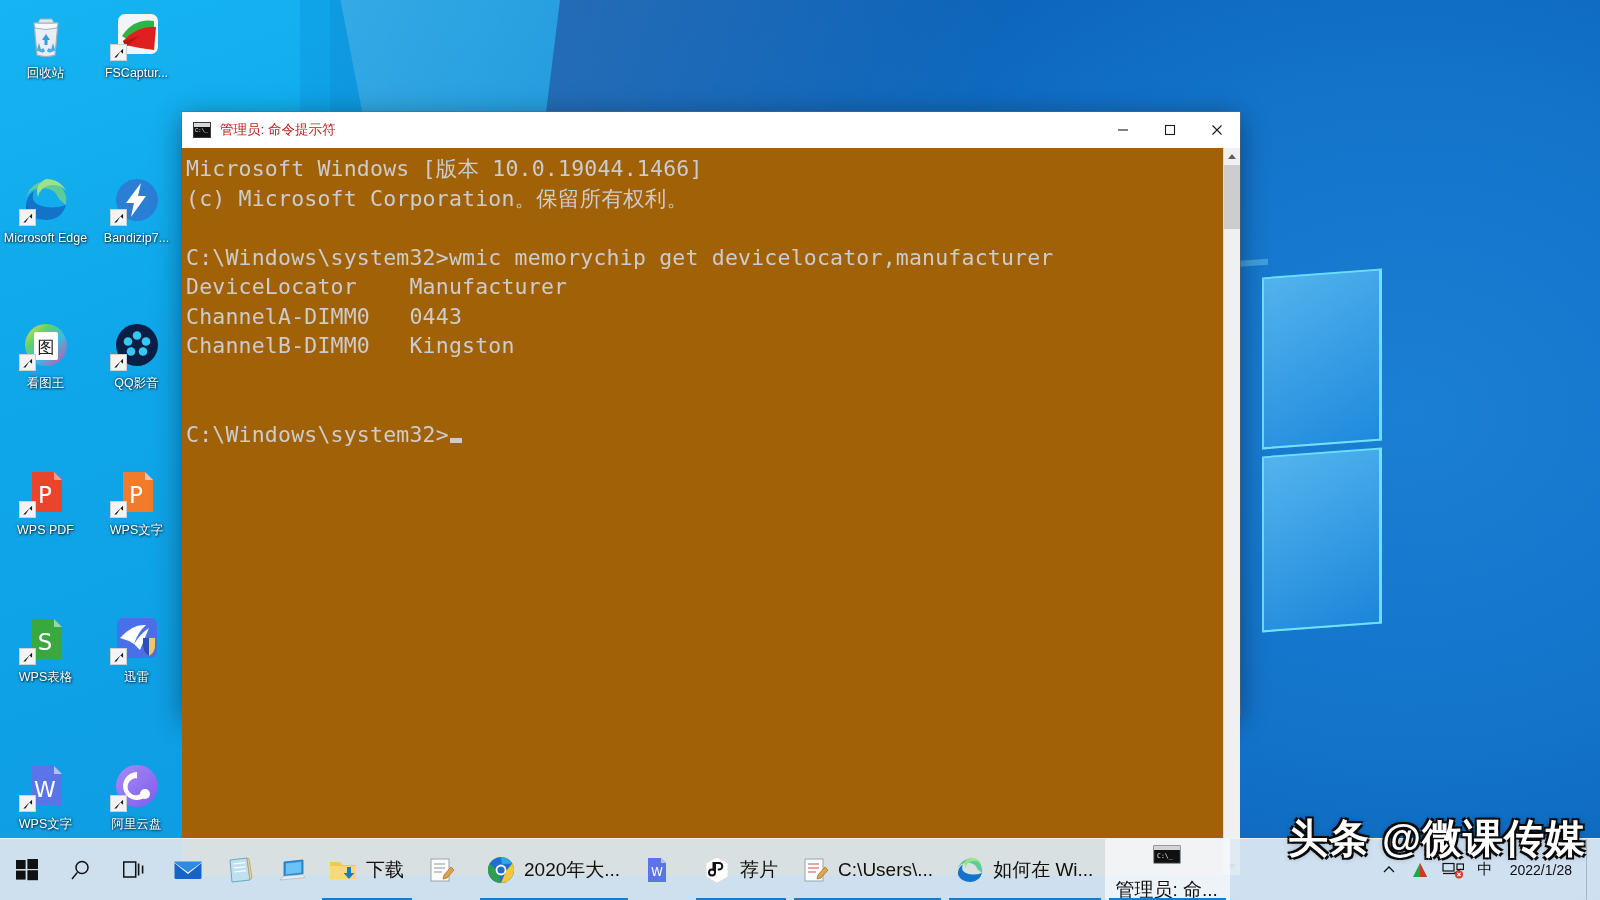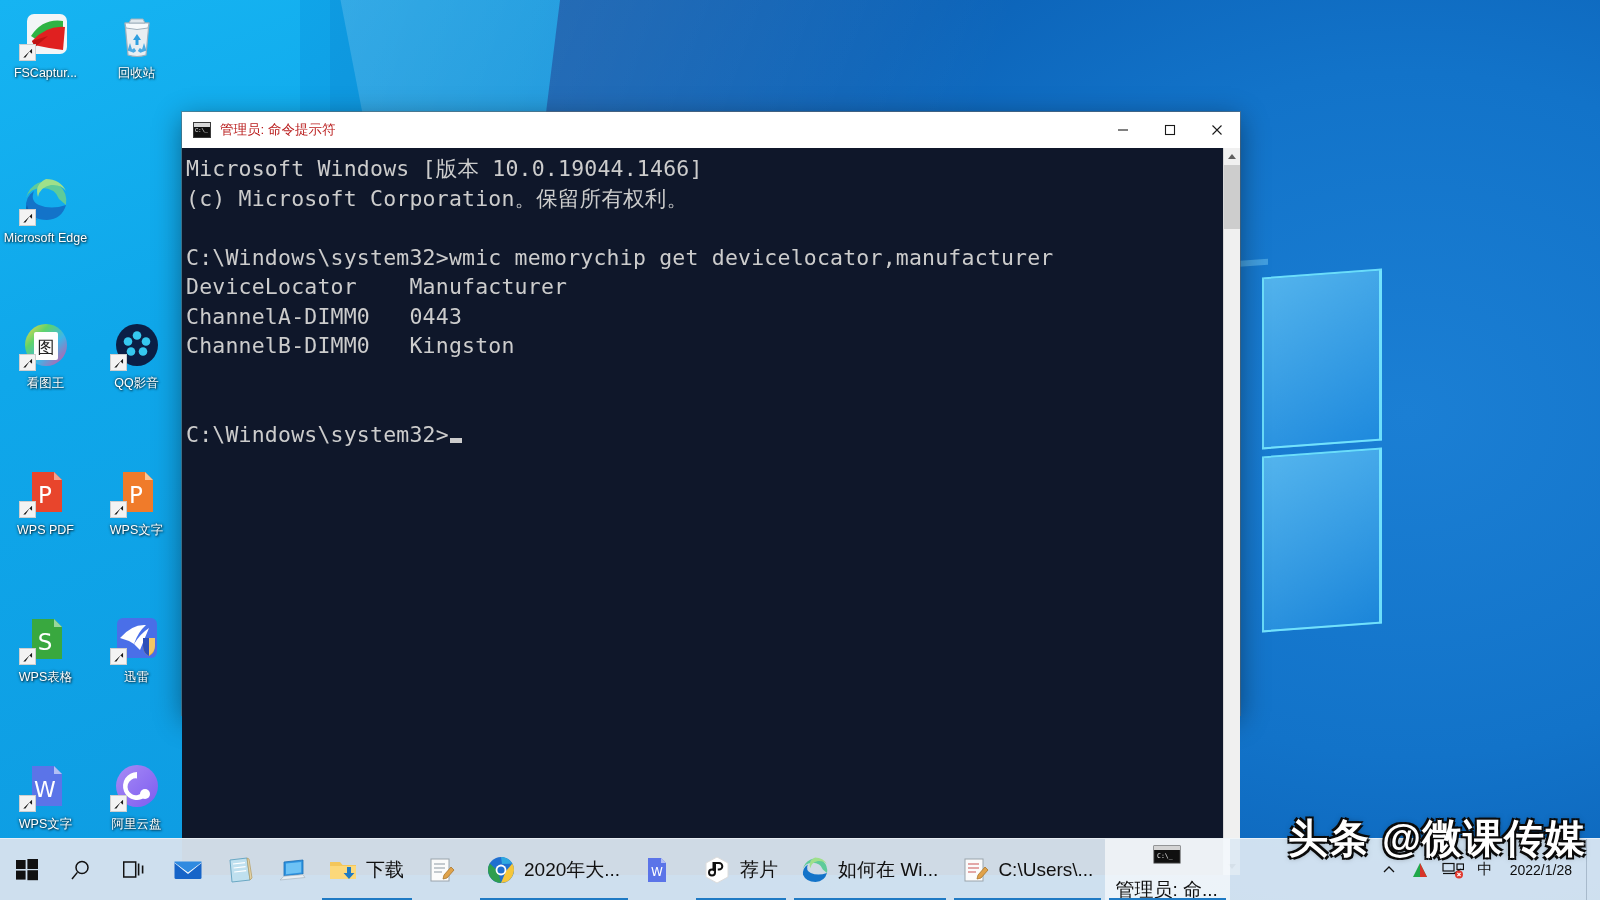--- a/index.html
+++ b/index.html
@@ -136,21 +136,21 @@
   .win-btn {
     width: 47px; height: 36px;
     display: flex; align-items: center; justify-content: center;
     cursor: default;
   }
   .win-btn svg { display: block; }
 
   #cmd-body {
     position: relative;
     height: 727px;
-    background: #0f172a;
+    background: #a16207;
     display: flex;
   }
   #cmd-text {
     flex: 1 1 auto;
     padding: 6px 0 0 4px;
     font-family: "DejaVu Sans Mono", "Liberation Mono", monospace;
     font-size: 21.5px;
     line-height: 29.5px;
     color: #cccccc;
     white-space: pre;
@@ -288,62 +288,72 @@
   <div class="logo-pane" id="pane-tl"></div>
   <div class="logo-pane" id="pane-bl"></div>
 
   <div id="icon-grid">
 
     <div class="icon-row">
 
       <div class="desk-icon">
         <span class="glyph">
           <svg viewBox="0 0 50 50">
-            <rect x="6" y="4" width="40" height="40" rx="7" fill="#f2f5f7"></rect>
-            <path d="M10 26 Q22 8 42 11 L42 19 Q26 18 16 30 Z" fill="#2fb344"></path>
-            <path d="M11 31 Q26 15 44 17 L42 40 Q26 38 13 35 Z" fill="#e02020"></path>
-            <path d="M11 31 L27 26 L14 37 Z" fill="#c01414"></path>
-          </svg>
-          <span class="shortcut-arrow"></span>
-        </span>
-        <span class="label">FSCaptur...</span>
-      </div>
-
-      <div class="desk-icon">
-        <span class="glyph">
-          <svg viewBox="0 0 50 50">
             <path d="M13 13 L37 13 L34 45 Q25 48 16 45 Z" fill="#e9eef2" stroke="#9fb0bc" stroke-width="1.2"></path>
             <path d="M13 13 L37 13 L36 18 Q25 21 14 18 Z" fill="#f7fafc" stroke="#9fb0bc" stroke-width="1"></path>
             <path d="M19 9 L31 9 L33 13 L17 13 Z" fill="#dfe7ed" stroke="#9fb0bc" stroke-width="1"></path>
             <g fill="#2f9fe0">
               <path d="M25 24 l4 6 h-2.5 l0 5 h-3 l0-5 H21 Z"></path>
               <path d="M32 33 l-2 6.5 -2.2-1.6 -2 3 2.6 1.8 6-2.3 Z" opacity=".85"></path>
               <path d="M18 33 l2 6.5 2.2-1.6 2 3 -2.6 1.8 -6-2.3 Z" opacity=".85"></path>
             </g>
           </svg>
         </span>
         <span class="label">回收站</span>
       </div>
+
+      <div class="desk-icon">
+        <span class="glyph">
+          <svg viewBox="0 0 50 50">
+            <rect x="6" y="4" width="40" height="40" rx="7" fill="#f2f5f7"></rect>
+            <path d="M10 26 Q22 8 42 11 L42 19 Q26 18 16 30 Z" fill="#2fb344"></path>
+            <path d="M11 31 Q26 15 44 17 L42 40 Q26 38 13 35 Z" fill="#e02020"></path>
+            <path d="M11 31 L27 26 L14 37 Z" fill="#c01414"></path>
+          </svg>
+          <span class="shortcut-arrow"></span>
+        </span>
+        <span class="label">FSCaptur...</span>
+      </div>
     </div>
 
     <div class="icon-row" style="margin-top:84px">
 
       <div class="desk-icon">
         <span class="glyph">
           <svg viewBox="0 0 50 50">
             <path d="M45 30 Q41 44 26 45 Q10 45 5 33 Q4 22 13 16 Q9 26 18 30 Q30 35 45 30Z" fill="#1373c9"></path>
             <path d="M45 30 Q47 18 38 10 Q28 3 17 8 Q8 12 5 23 Q9 13 21 13 Q34 13 38 24 Z" fill="#5ecb9a"></path>
             <path d="M25 4 Q39 4 45 16 Q40 9 30 10 Q19 12 17 22 Q13 10 25 4Z" fill="#9fe08a"></path>
             <path d="M5 33 Q7 42 17 45 Q8 40 6 30Z" fill="#0d5fae"></path>
           </svg>
           <span class="shortcut-arrow"></span>
         </span>
         <span class="label">Microsoft Edge</span>
       </div>
 
+      <div class="desk-icon">
+        <span class="glyph">
+          <svg viewBox="0 0 50 50">
+            <circle cx="25" cy="25" r="21" fill="#2a7fd4"></circle>
+            <path d="M29 8 L14 28 h8 l-3 14 15-21 h-8 Z" fill="#ffffff"></path>
+          </svg>
+          <span class="shortcut-arrow"></span>
+        </span>
+        <span class="label">Bandizip7...</span>
+      </div>
     </div>
 
     <div class="icon-row" style="margin-top:64px">
 
       <div class="desk-icon">
         <span class="glyph">
           <svg viewBox="0 0 50 50">
             <defs>
               <linearGradient id="ktwg" x1="0" y1="0" x2="1" y2="1">
                 <stop offset="0%" stop-color="#ffd84d"></stop>
@@ -630,37 +640,37 @@
           <path d="M15 2 L26 8 V22 L15 28 L4 22 V8 Z" fill="#ffffff" stroke="#dcdcdc" stroke-width="1"></path>
           <path d="M17 8 h-4 v9.5 a3 3 0 1 1 -3 -3 a3 3 0 0 1 1.5 .4 V8 h5.5 a3.3 3.3 0 0 1 0 6.6 h-1.2" fill="none" stroke="#111" stroke-width="2"></path>
         </svg>
       </span>
       <span class="tb-label">荐片</span>
     </div>
 
     <div class="tb-btn tb-task running">
       <span class="tb-ico">
         <svg viewBox="0 0 30 30">
+          <rect x="5" y="4" width="18" height="22" fill="#fbfbfb" stroke="#9aa4ac" stroke-width="1"></rect>
+          <path d="M8 9 h11 M8 13 h11 M8 17 h8" stroke="#cc5555" stroke-width="1.1"></path>
+          <path d="M18 20 L25 12 l3 3 l-7 8 l-4 1 Z" fill="#e0a24a" stroke="#a8762c" stroke-width="0.8"></path>
+        </svg>
+      </span>
+      <span class="tb-label">C:\Users\...</span>
+    </div>
+
+    <div class="tb-btn tb-task running">
+      <span class="tb-ico">
+        <svg viewBox="0 0 30 30">
           <path d="M27 18 Q24.6 26.4 15.6 27 Q6 27 3 19.8 Q2.4 13.2 7.8 9.6 Q5.4 15.6 10.8 18 Q18 21 27 18Z" fill="#1373c9"></path>
           <path d="M27 18 Q28.2 10.8 22.8 6 Q16.8 1.8 10.2 4.8 Q4.8 7.2 3 13.8 Q5.4 7.8 12.6 7.8 Q20.4 7.8 22.8 14.4 Z" fill="#5ecb9a"></path>
           <path d="M15 2.4 Q23.4 2.4 27 9.6 Q24 5.4 18 6 Q11.4 7.2 10.2 13.2 Q7.8 6 15 2.4Z" fill="#9fe08a"></path>
         </svg>
       </span>
       <span class="tb-label">如何在 Wi...</span>
-    </div>
-
-    <div class="tb-btn tb-task running">
-      <span class="tb-ico">
-        <svg viewBox="0 0 30 30">
-          <rect x="5" y="4" width="18" height="22" fill="#fbfbfb" stroke="#9aa4ac" stroke-width="1"></rect>
-          <path d="M8 9 h11 M8 13 h11 M8 17 h8" stroke="#cc5555" stroke-width="1.1"></path>
-          <path d="M18 20 L25 12 l3 3 l-7 8 l-4 1 Z" fill="#e0a24a" stroke="#a8762c" stroke-width="0.8"></path>
-        </svg>
-      </span>
-      <span class="tb-label">C:\Users\...</span>
     </div>
 
     <div class="tb-btn tb-task running active">
       <span class="tb-ico">
         <svg viewBox="0 0 30 30">
           <rect x="2" y="7" width="26" height="17" fill="#101010" stroke="#3a3a3a" stroke-width="1"></rect>
           <rect x="2" y="7" width="26" height="4" fill="#d4d4d4"></rect>
           <text x="5" y="19" font-size="6.5" font-family="DejaVu Sans Mono, monospace" fill="#e6e6e6">C:\_</text>
         </svg>
       </span>

